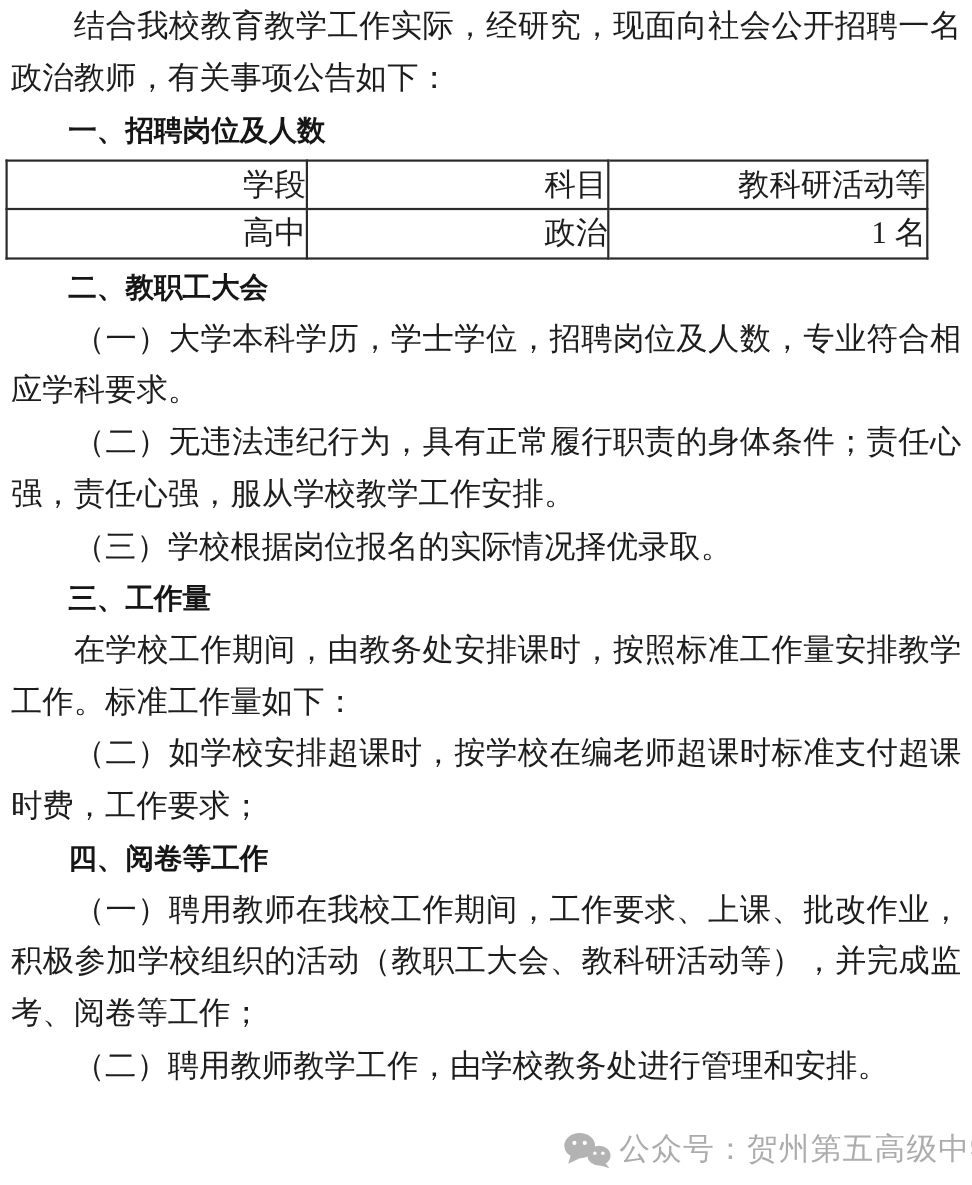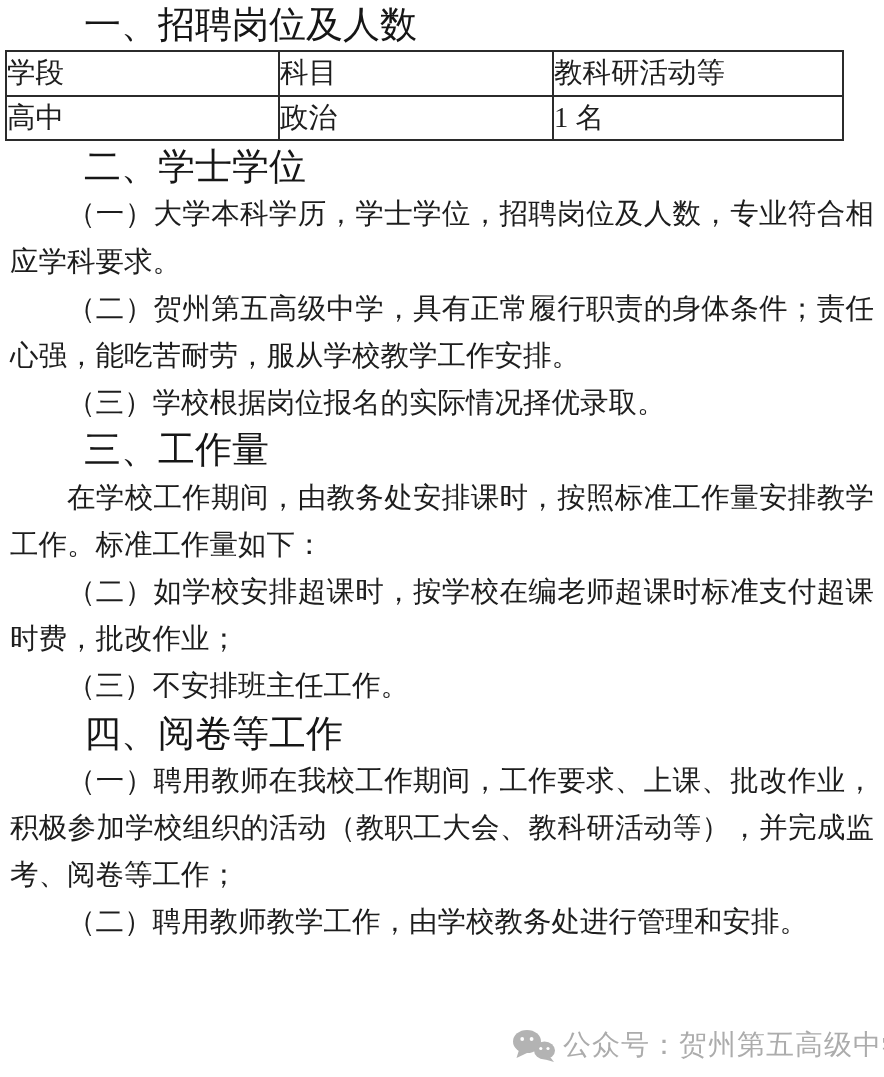--- a/index.html
+++ b/index.html
@@ -24,38 +24,38 @@
   .para {
     margin: 0;
     font-size: 28.5px;
     line-height: 47.2px;
     text-align: justify;
     text-indent: 2em;
     color: #1d1d1d;
   }
   .heading {
     margin: 0;
-    font-size: 37px;
+    font-size: 26px;
     line-height: 47.2px;
     font-family: "Liberation Sans", sans-serif;
-    font-weight: 400;
+    font-weight: 700;
     text-indent: 2em;
     color: #161616;
   }
   table.recruit {
     border-collapse: collapse;
     table-layout: fixed;
     width: 837px;
     margin: 2px 0 2px -5px;
     font-size: 28.5px;
   }
   table.recruit th,
   table.recruit td {
     border: 2px solid #2b2b2b;
-    text-align: left;
+    text-align: right;
     vertical-align: middle;
     font-weight: normal;
     height: 42.5px;
     padding: 0;
     color: #1d1d1d;
   }
   .watermark {
     position: absolute;
     left: 512px;
     top: 1026px;
@@ -89,20 +89,21 @@
         <polygon points="38.5,28.5 42,33 32.5,30.2" fill="#b3b3b3"></polygon>
         <circle cx="28.8" cy="19.5" r="1.6" fill="#ffffff"></circle>
         <circle cx="36" cy="19.5" r="1.6" fill="#ffffff"></circle>
       </svg>
     </span>
     <span class="wm-text">公众号：贺州第五高级中学</span>
   </div>
 
   <div class="content">
 
+    <p class="para">结合我校教育教学工作实际，经研究，现面向社会公开招聘一名政治教师，有关事项公告如下：</p>
 
     <h2 class="heading">一、招聘岗位及人数</h2>
 
     <table class="recruit">
       <colgroup>
         <col style="width:273px">
         <col style="width:274px">
         <col style="width:290px">
       </colgroup>
       <thead>
@@ -114,28 +115,27 @@
       </thead>
       <tbody>
         <tr>
           <td>高中</td>
           <td>政治</td>
           <td>1 名</td>
         </tr>
       </tbody>
     </table>
 
-    <h2 class="heading">二、学士学位</h2>
+    <h2 class="heading">二、教职工大会</h2>
     <p class="para">（一）大学本科学历，学士学位，招聘岗位及人数，专业符合相应学科要求。</p>
-    <p class="para">（二）贺州第五高级中学，具有正常履行职责的身体条件；责任心强，能吃苦耐劳，服从学校教学工作安排。</p>
+    <p class="para">（二）无违法违纪行为，具有正常履行职责的身体条件；责任心强，责任心强，服从学校教学工作安排。</p>
     <p class="para">（三）学校根据岗位报名的实际情况择优录取。</p>
 
     <h2 class="heading">三、工作量</h2>
     <p class="para">在学校工作期间，由教务处安排课时，按照标准工作量安排教学工作。标准工作量如下：</p>
-    <p class="para">（二）如学校安排超课时，按学校在编老师超课时标准支付超课时费，批改作业；</p>
-    <p class="para">（三）不安排班主任工作。</p>
+    <p class="para">（二）如学校安排超课时，按学校在编老师超课时标准支付超课时费，工作要求；</p>
 
     <h2 class="heading">四、阅卷等工作</h2>
     <p class="para">（一）聘用教师在我校工作期间，工作要求、上课、批改作业，积极参加学校组织的活动（教职工大会、教科研活动等），并完成监考、阅卷等工作；</p>
     <p class="para">（二）聘用教师教学工作，由学校教务处进行管理和安排。</p>
 
   </div>
 </div>
 
 </body></html>

